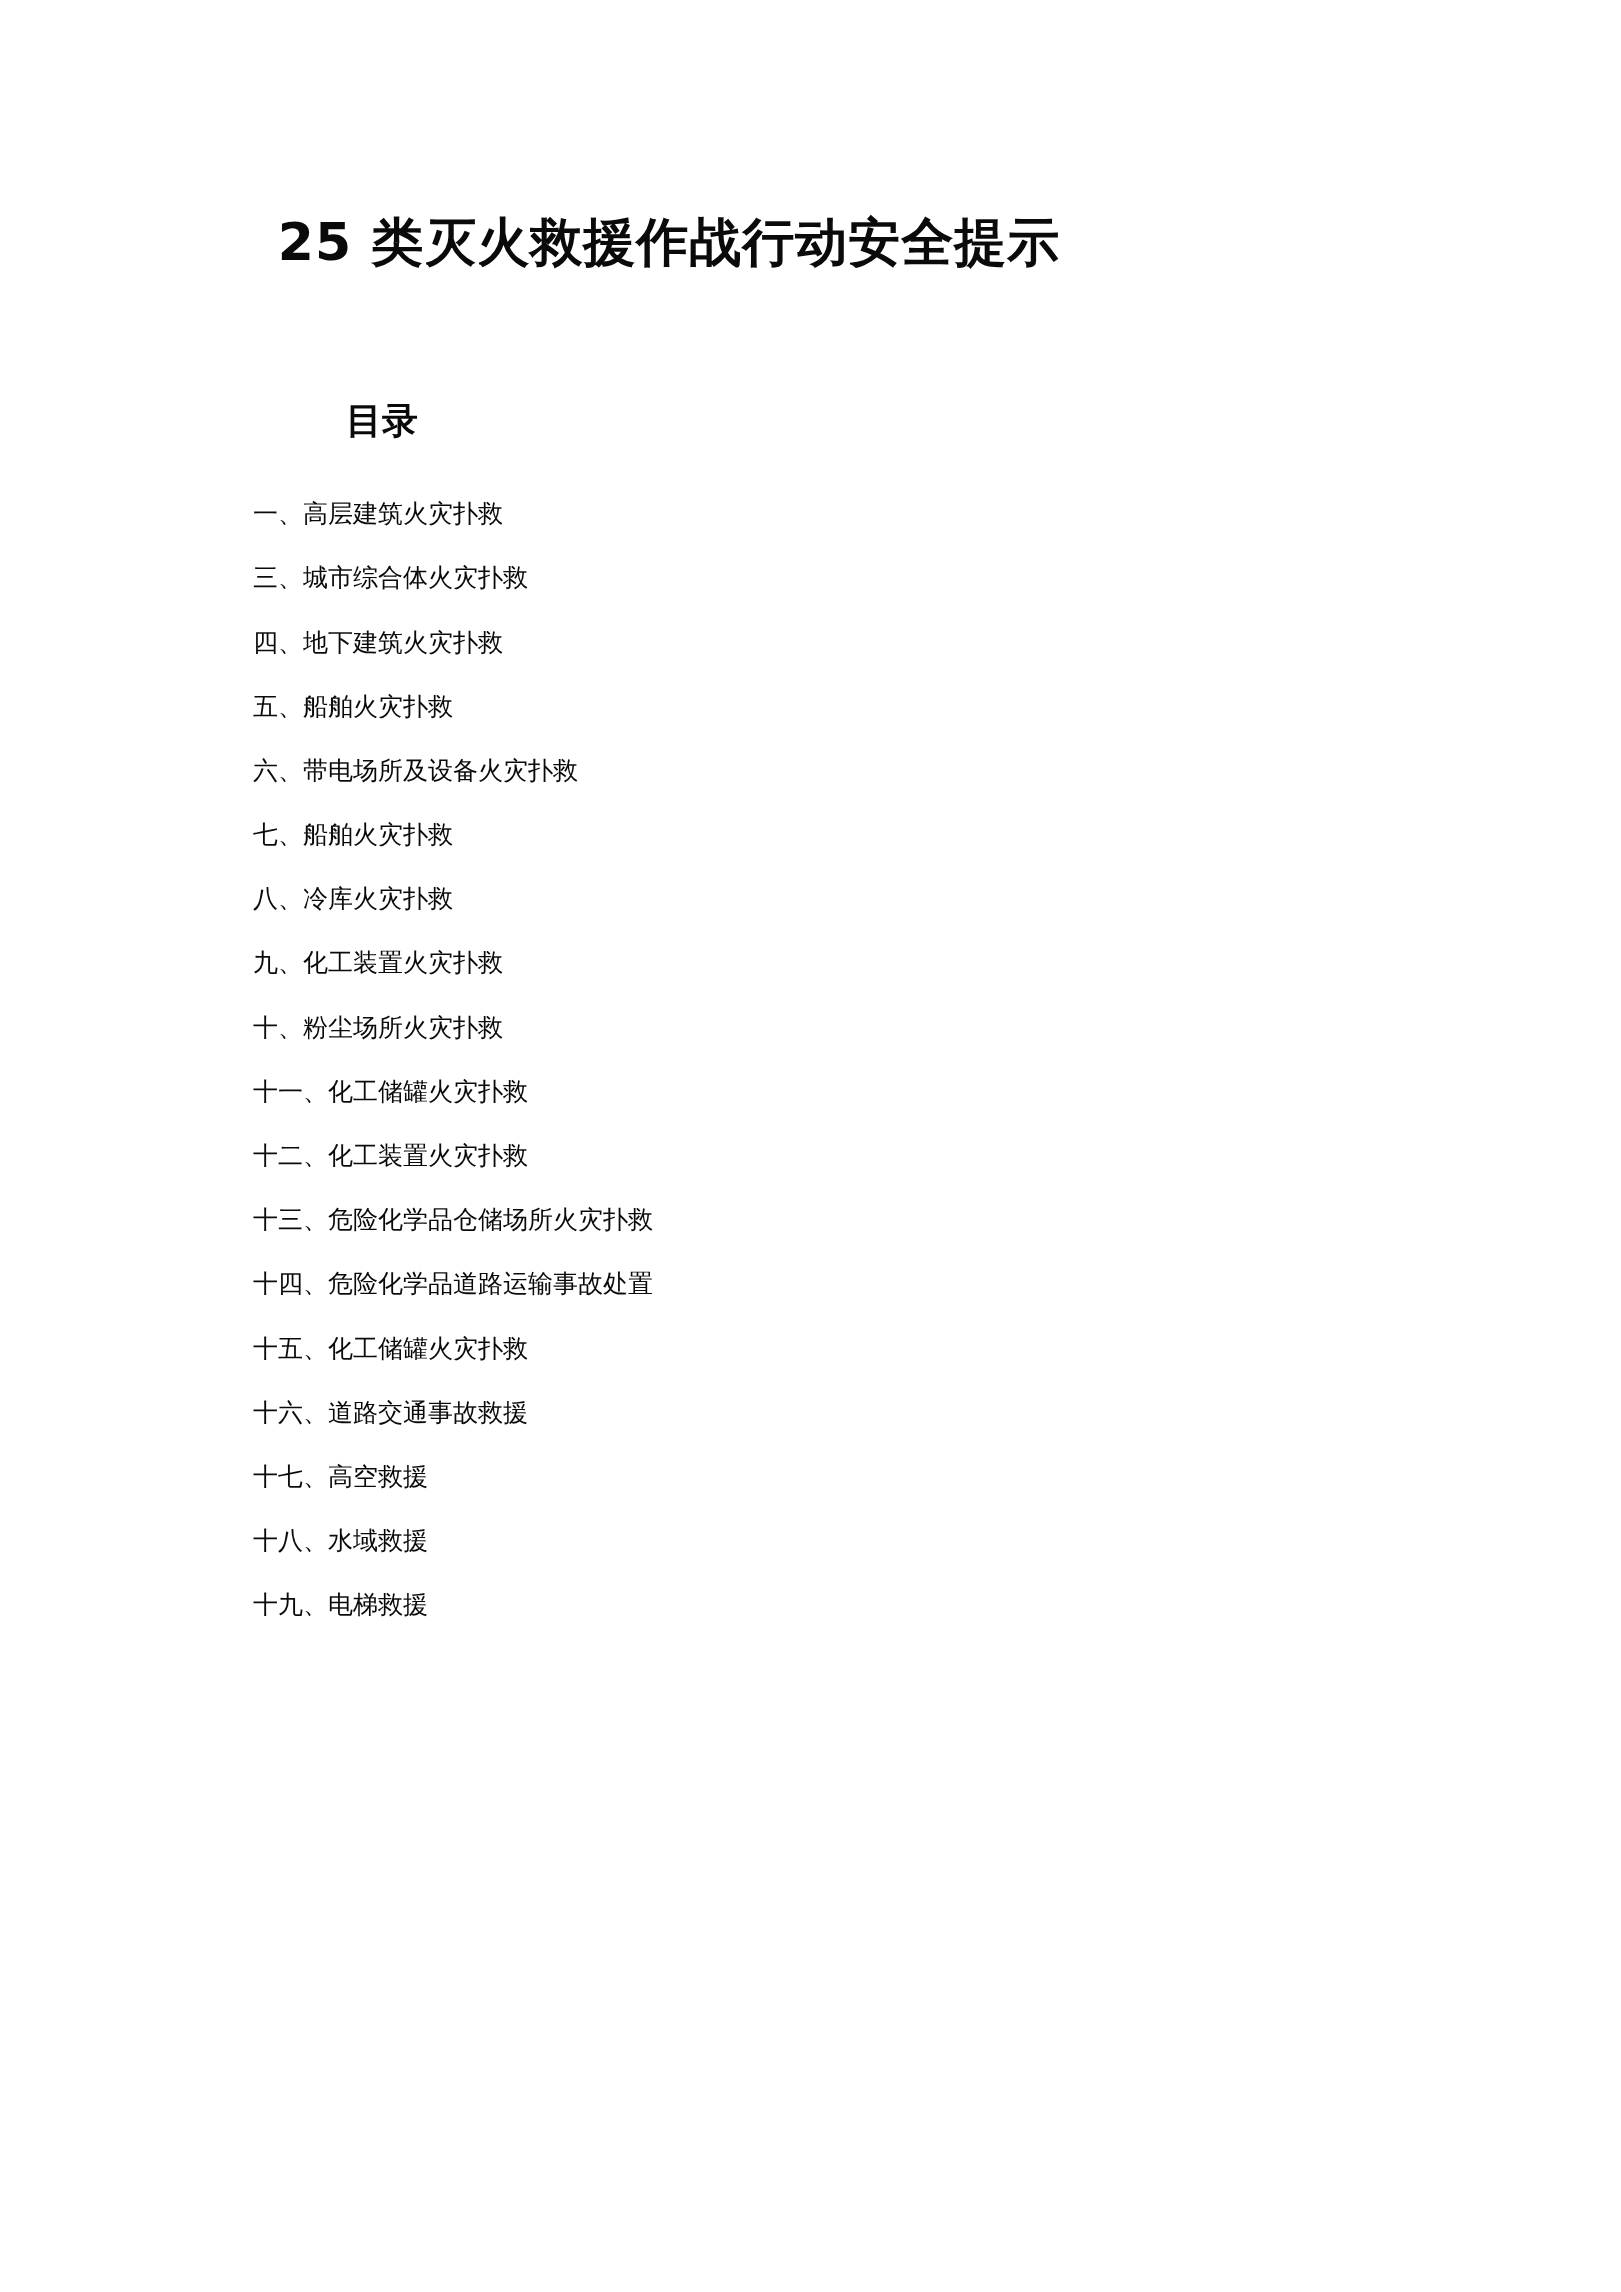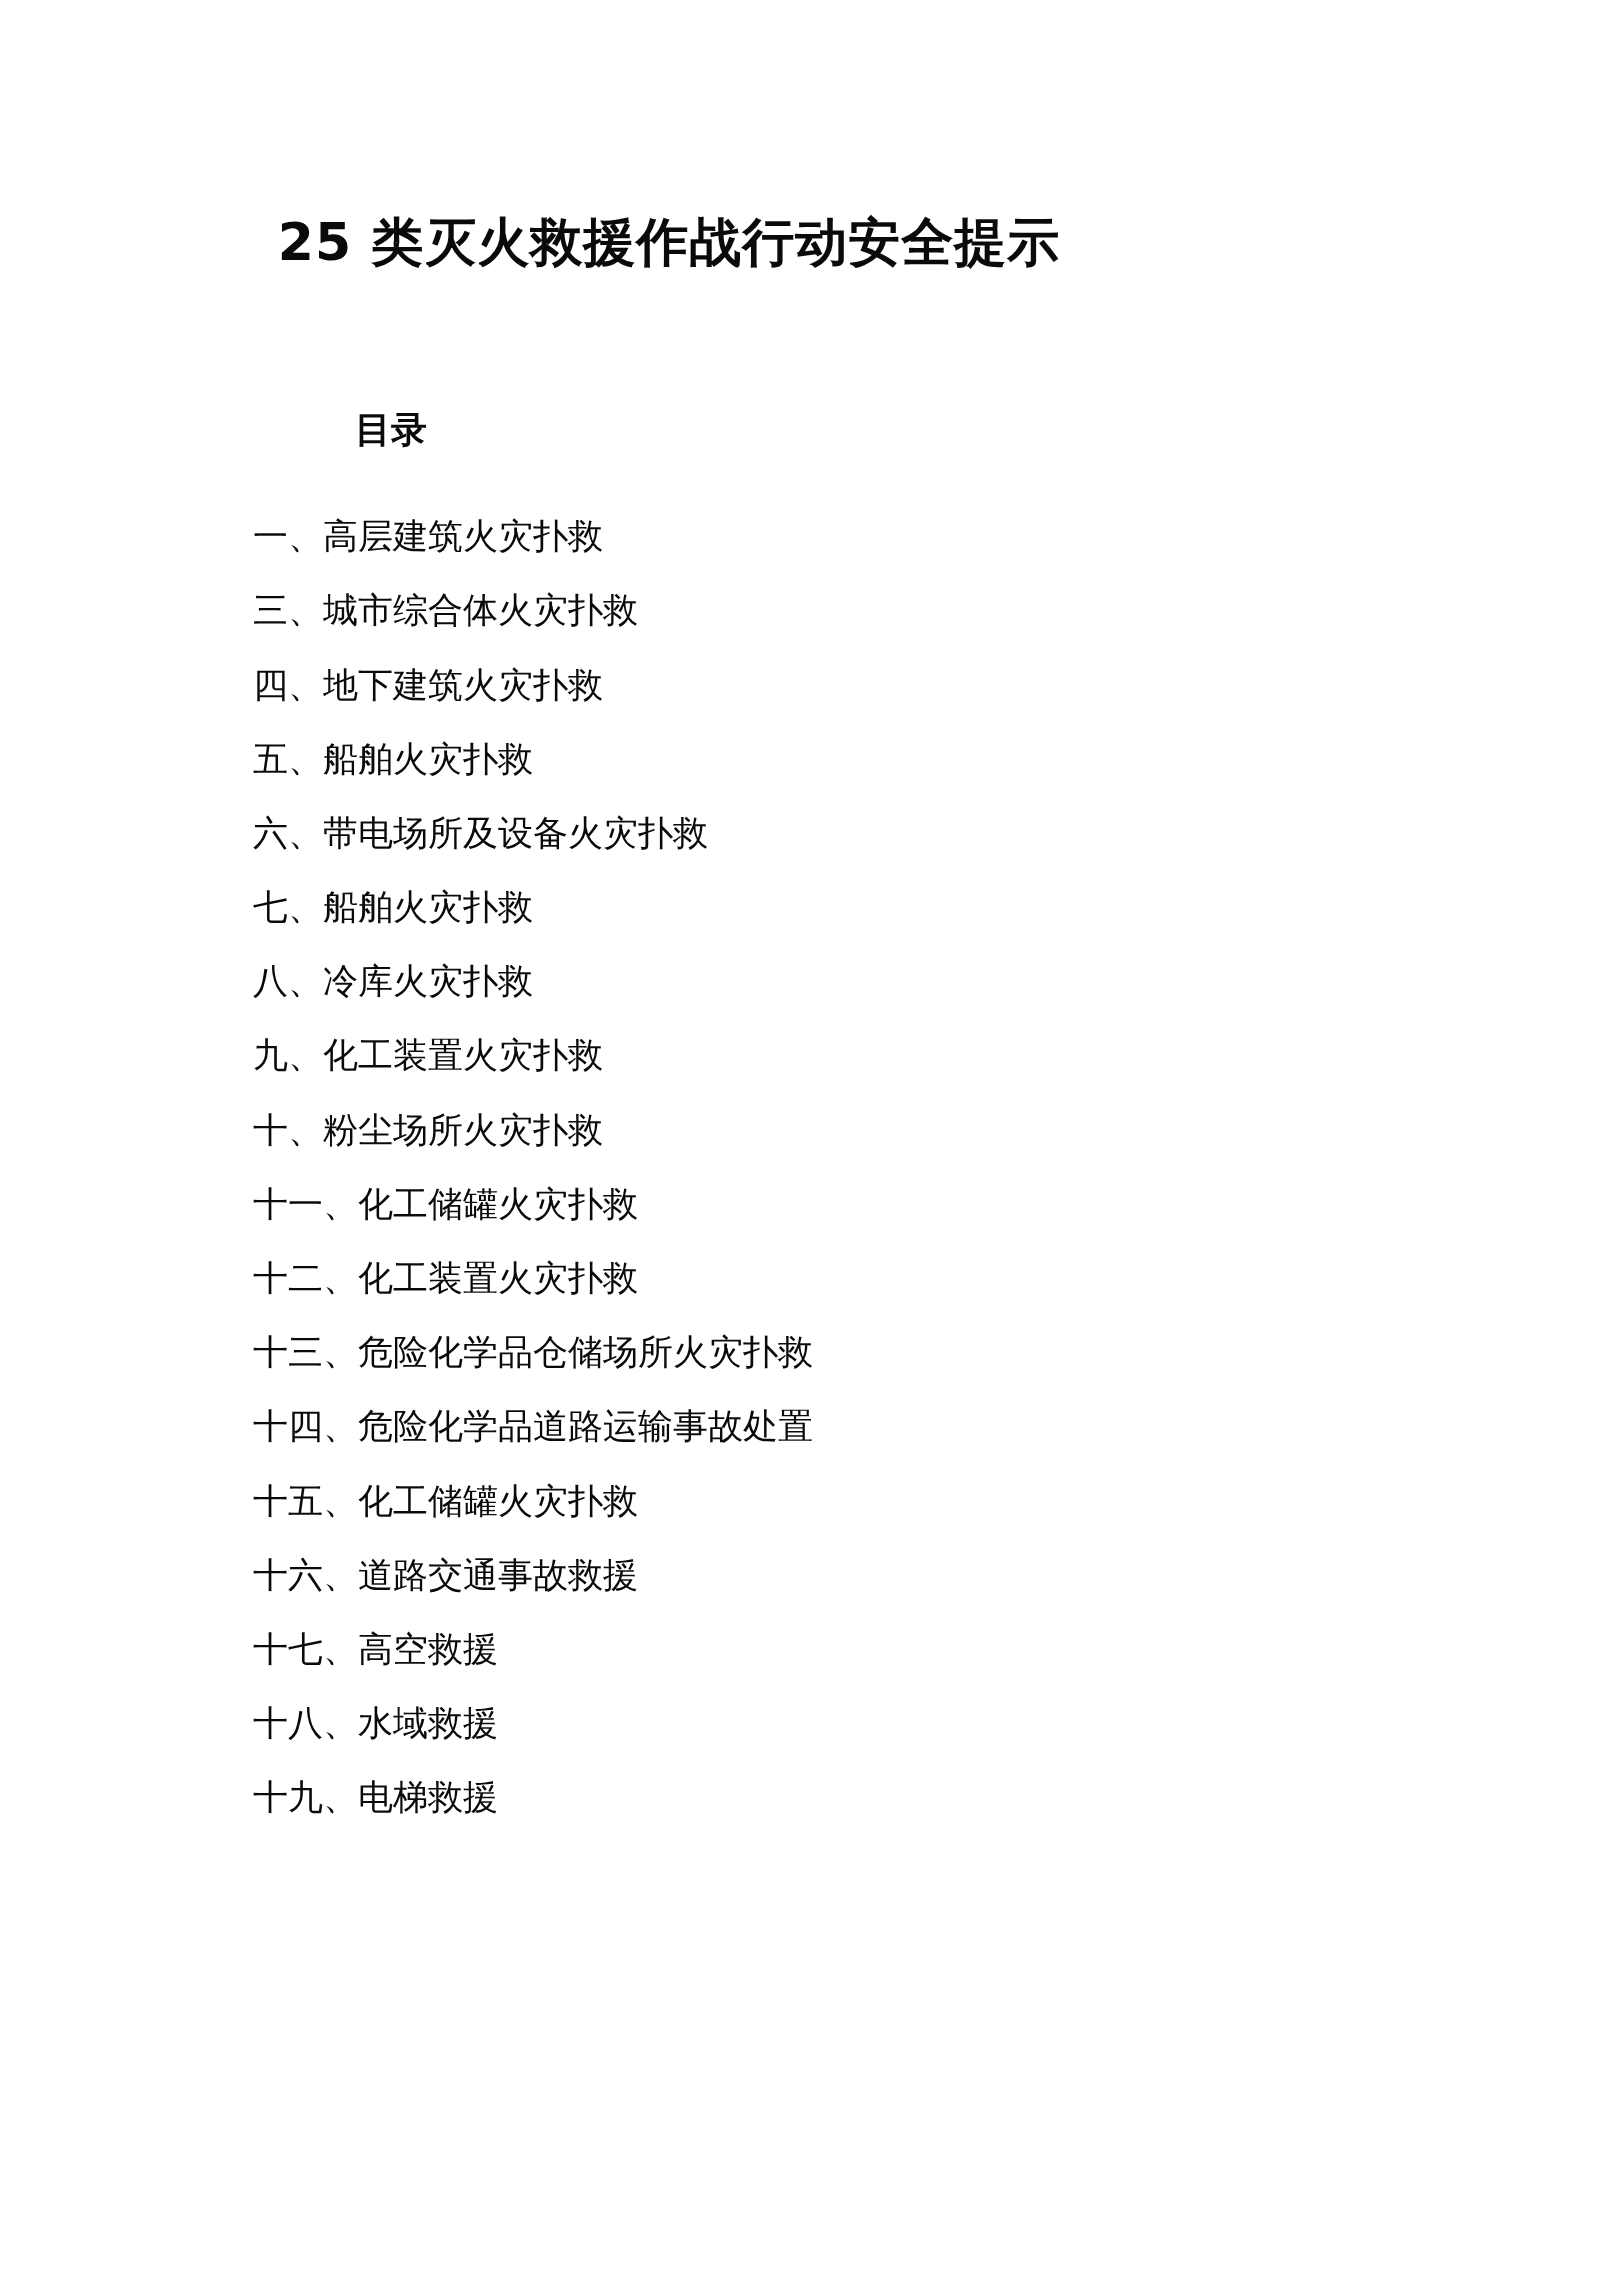--- a/index.html
+++ b/index.html
@@ -27,34 +27,34 @@
     font-weight: 700;
     letter-spacing: 1px;
     margin: 0;
     padding-top: 211px;
     line-height: 1.2;
     color: #0a0a0a;
   }
   .toc-heading {
     font-size: 36px;
     font-weight: 700;
-    margin: 17px;
+    margin: 8px;
     padding-top: 118px;
     padding-left: 338px;
     line-height: 1.2;
     color: #0a0a0a;
   }
   .toc-list {
     list-style: none;
     margin: 0;
     padding: 0;
     padding-top: 31px;
   }
   .toc-item {
-    font-size: 35px;
+    font-size: 25px;
     line-height: 1.0;
     padding-left: 253px;
     padding-top: 19.6px;
     padding-bottom: 19.6px;
     color: #0a0a0a;
     white-space: nowrap;
   }
 </style>
 </head>
 <body>

